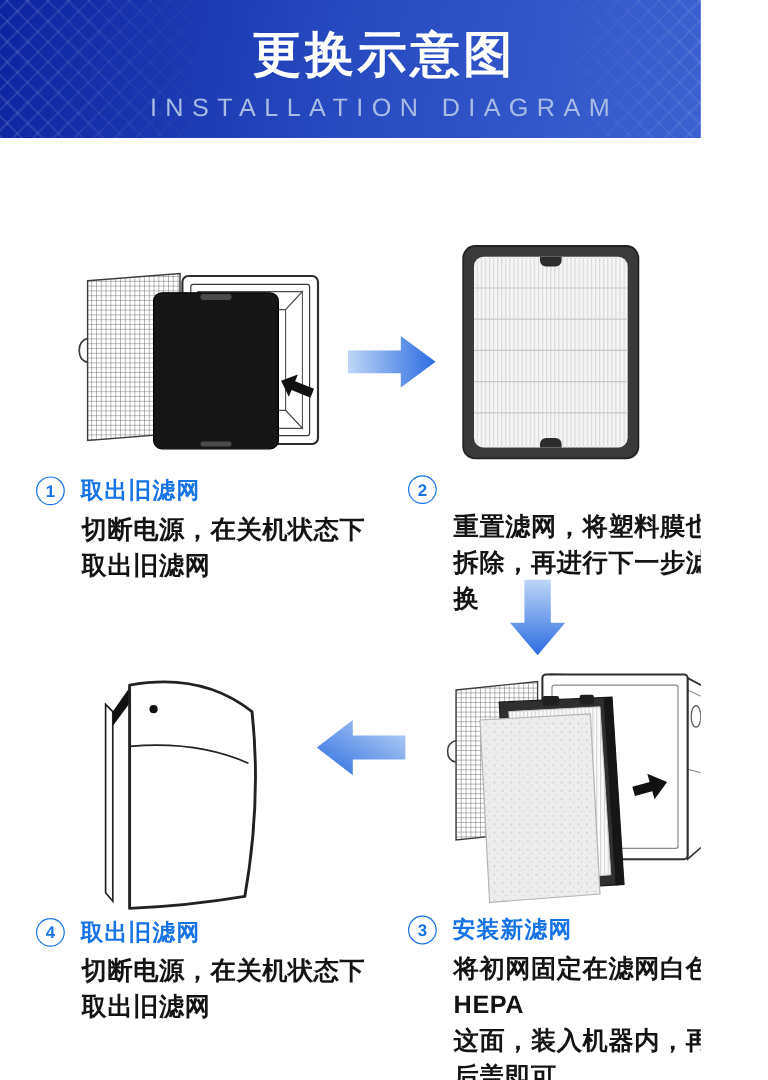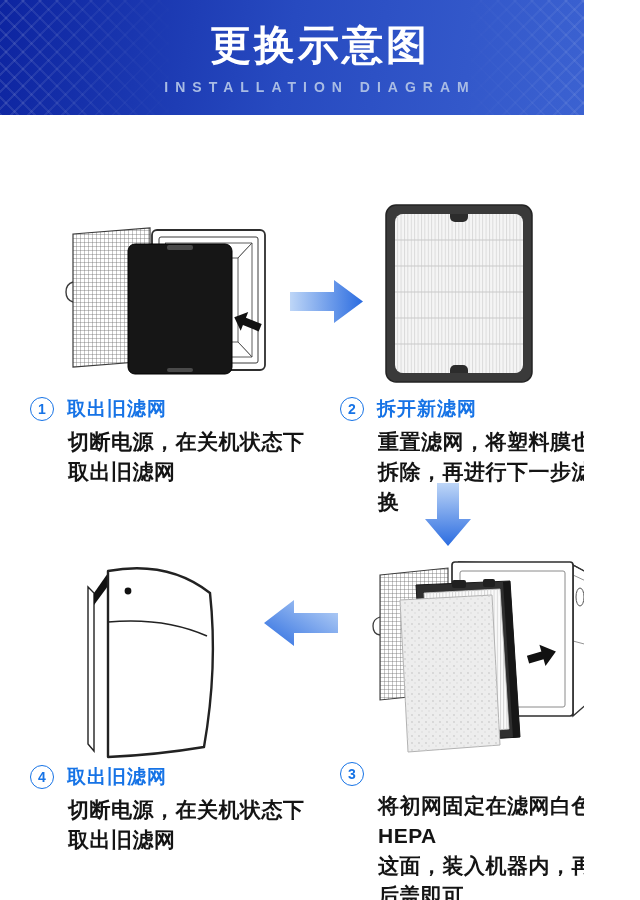--- a/index.html
+++ b/index.html
@@ -11,22 +11,22 @@
         background:linear-gradient(100deg,#0d24a0 0%,#274ac0 45%,#3f66d4 100%);
         text-align:center;overflow:hidden;}
   .hero::before{content:"";position:absolute;inset:0;
         background-image:
           repeating-linear-gradient(45deg,rgba(255,255,255,.10) 0 2px,transparent 2px 12px),
           repeating-linear-gradient(-45deg,rgba(255,255,255,.10) 0 2px,transparent 2px 12px);
         -webkit-mask:linear-gradient(to right,#000 0%,transparent 28%,transparent 72%,#000 100%);
         mask:linear-gradient(to right,#000 0%,transparent 28%,transparent 72%,#000 100%);}
   .hero h1{position:relative;margin:18px 0 0;color:#fff;font-size:41px;font-weight:700;
         letter-spacing:3px;}
-  .hero .sub{position:relative;margin-top:6px;color:#a9bce4;font-size:14px;
-        font-weight:700;letter-spacing:7px;}
+  .hero .sub{position:relative;margin-top:6px;color:#a9bce4;font-size:21px;
+        font-weight:400;letter-spacing:7px;}
 
   
   .step{position:absolute;width:300px;}
   .step-head{display:flex;align-items:center;gap:13px;}
   .badge{flex:0 0 auto;width:22px;height:22px;border:1.7px solid #1673e6;border-radius:50%;
         color:#1673e6;font-size:14px;font-weight:700;display:flex;align-items:center;
         justify-content:center;line-height:1;}
   .step-title{color:#1673e6;font-size:19px;font-weight:700;letter-spacing:1px;}
   .step-body{margin-top:5px;padding-left:38px;color:#141414;font-size:21px;font-weight:600;
         line-height:30px;white-space:pre-line;letter-spacing:.5px;}
@@ -129,21 +129,20 @@
     </div>
     <div class="step-body">切断电源，在关机状态下
 取出旧滤网</div>
   </div>
 
   <div class="step pos-step2">
     <div class="step-head">
       <span class="badge">
           <span>2</span>
         </span>
-      <span class="step-title">拆开新滤网</span>
     </div>
     <div class="step-body">重置滤网，将塑料膜也一并
 拆除，再进行下一步滤网更换</div>
   </div>
 
   <div class="arr" style="left:423px;top:483px;">
     <svg width="50" height="64" viewBox="0 0 50 64">
       <defs>
           <linearGradient id="gD" x1="0" y1="0" x2="0" y2="1">
         <stop offset="0" stop-color="#bed6f7"></stop>
@@ -225,20 +224,21 @@
         <polygon points="0,7 15,7 15,0 29,11 15,22 15,15 0,15" fill="#111"></polygon>
       </g>
     </svg>
   </div>
 
   <div class="step pos-step3">
     <div class="step-head">
       <span class="badge">
           <span>3</span>
         </span>
+      <span class="step-title">安装新滤网</span>
     </div>
     <div class="step-body">将初网固定在滤网白色HEPA
 这面，装入机器内，再关上
 后盖即可</div>
   </div>
 
   <div class="step pos-step4">
     <div class="step-head">
       <span class="badge">
           <span>4</span>

